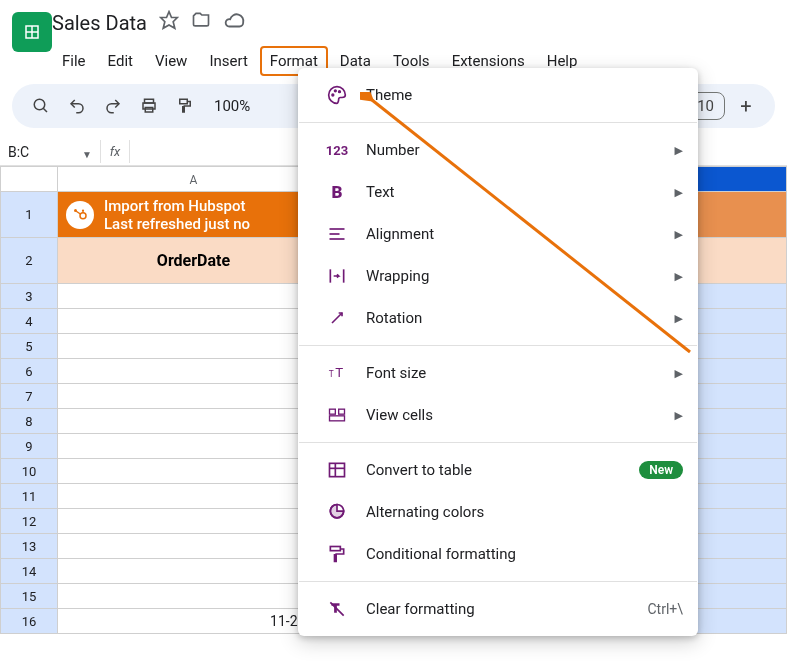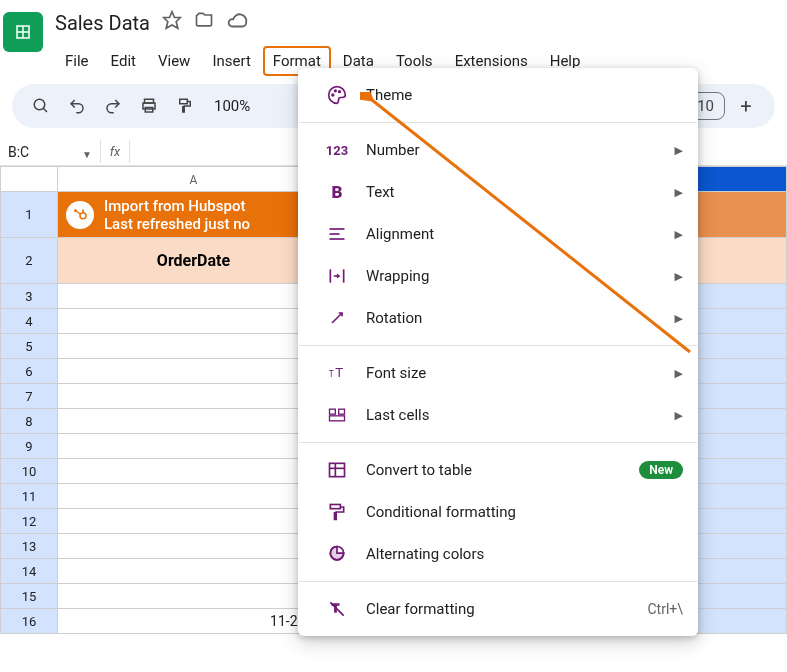--- a/index.html
+++ b/index.html
@@ -1,18 +1,18 @@
 <!DOCTYPE html>
 <html><head>
 <meta charset="utf-8">
 <style>
   * { box-sizing: border-box; margin: 0; padding: 0; }
   body { font-family: "Google Sans", Roboto, Arial, sans-serif; font-size: 14px; color: #202124; background: #fff; width: 787px; height: 672px; overflow: hidden; position: relative; }
 
-  .titlebar { display: flex; align-items: flex-start; padding: 8px 12px 0 3px; gap: 12px; }
+  .titlebar { display: flex; align-items: flex-start; padding: 8px 12px 0 12px; }
   .app-icon { width: 40px; height: 40px; background: #0f9d58; border-radius: 6px; display: flex; align-items: center; justify-content: center; margin-top: 4px; }
   .app-icon svg { width: 24px; height: 24px; }
   .title-col { flex: 1; }
   .doc-title-row { display: flex; align-items: center; gap: 12px; padding: 2px 0; }
   .doc-title { font-size: 20px; color: #202124; }
   .title-icons { display: flex; gap: 12px; color: #5f6368; }
 
   .menubar { display: flex; gap: 2px; margin-top: 9px; }
   .menuitem { padding: 6px 10px; border-radius: 4px; font-size: 15px; color: #202124; cursor: pointer; }
   .menuitem.open { border: 2px solid #e8710a; border-radius: 4px; padding: 4px 8px; }
@@ -363,52 +363,52 @@
       <span class="chevron">▶</span>
     </div>
     <div class="dd-item">
       <span class="dd-icon">
         <svg width="20" height="20" viewBox="0 0 24 24" fill="none" stroke="currentColor" stroke-width="1.6">
           <rect x="3" y="5" width="7" height="6"></rect>
           <rect x="14" y="5" width="7" height="6"></rect>
           <rect x="3" y="13" width="18" height="6"></rect>
         </svg>
       </span>
-      <span>Last cells</span>
+      <span>View cells</span>
       <span class="chevron">▶</span>
     </div>
     <div class="dd-sep"></div>
     <div class="dd-item">
       <span class="dd-icon">
         <svg width="20" height="20" viewBox="0 0 24 24" fill="none" stroke="currentColor" stroke-width="2">
           <rect x="3" y="4" width="18" height="16"></rect>
           <line x1="3" y1="10" x2="21" y2="10"></line>
           <line x1="10" y1="4" x2="10" y2="20"></line>
         </svg>
       </span>
       <span>Convert to table</span>
       <span class="dd-badge">New</span>
     </div>
     <div class="dd-item">
       <span class="dd-icon">
         <svg width="20" height="20" viewBox="0 0 24 24" fill="none" stroke="currentColor" stroke-width="2">
+          <path d="M12 3a8 8 0 1 0 8 8h-8z" fill="currentColor" fill-opacity=".2"></path>
+          <circle cx="12" cy="11" r="8"></circle>
+        </svg>
+      </span>
+      <span>Alternating colors</span>
+    </div>
+    <div class="dd-item">
+      <span class="dd-icon">
+        <svg width="20" height="20" viewBox="0 0 24 24" fill="none" stroke="currentColor" stroke-width="2">
           <rect x="4" y="3" width="12" height="5"></rect>
           <path d="M16 6h4v6h-9v9h-2v-9"></path>
         </svg>
       </span>
       <span>Conditional formatting</span>
-    </div>
-    <div class="dd-item">
-      <span class="dd-icon">
-        <svg width="20" height="20" viewBox="0 0 24 24" fill="none" stroke="currentColor" stroke-width="2">
-          <path d="M12 3a8 8 0 1 0 8 8h-8z" fill="currentColor" fill-opacity=".2"></path>
-          <circle cx="12" cy="11" r="8"></circle>
-        </svg>
-      </span>
-      <span>Alternating colors</span>
     </div>
     <div class="dd-sep"></div>
     <div class="dd-item">
       <span class="dd-icon">
         <svg width="20" height="20" viewBox="0 0 24 24" fill="none" stroke="currentColor" stroke-width="2">
           <path d="M4 4l16 16"></path>
           <text x="6" y="16" font-size="14" fill="currentColor">T</text>
         </svg>
       </span>
       <span>Clear formatting</span>

